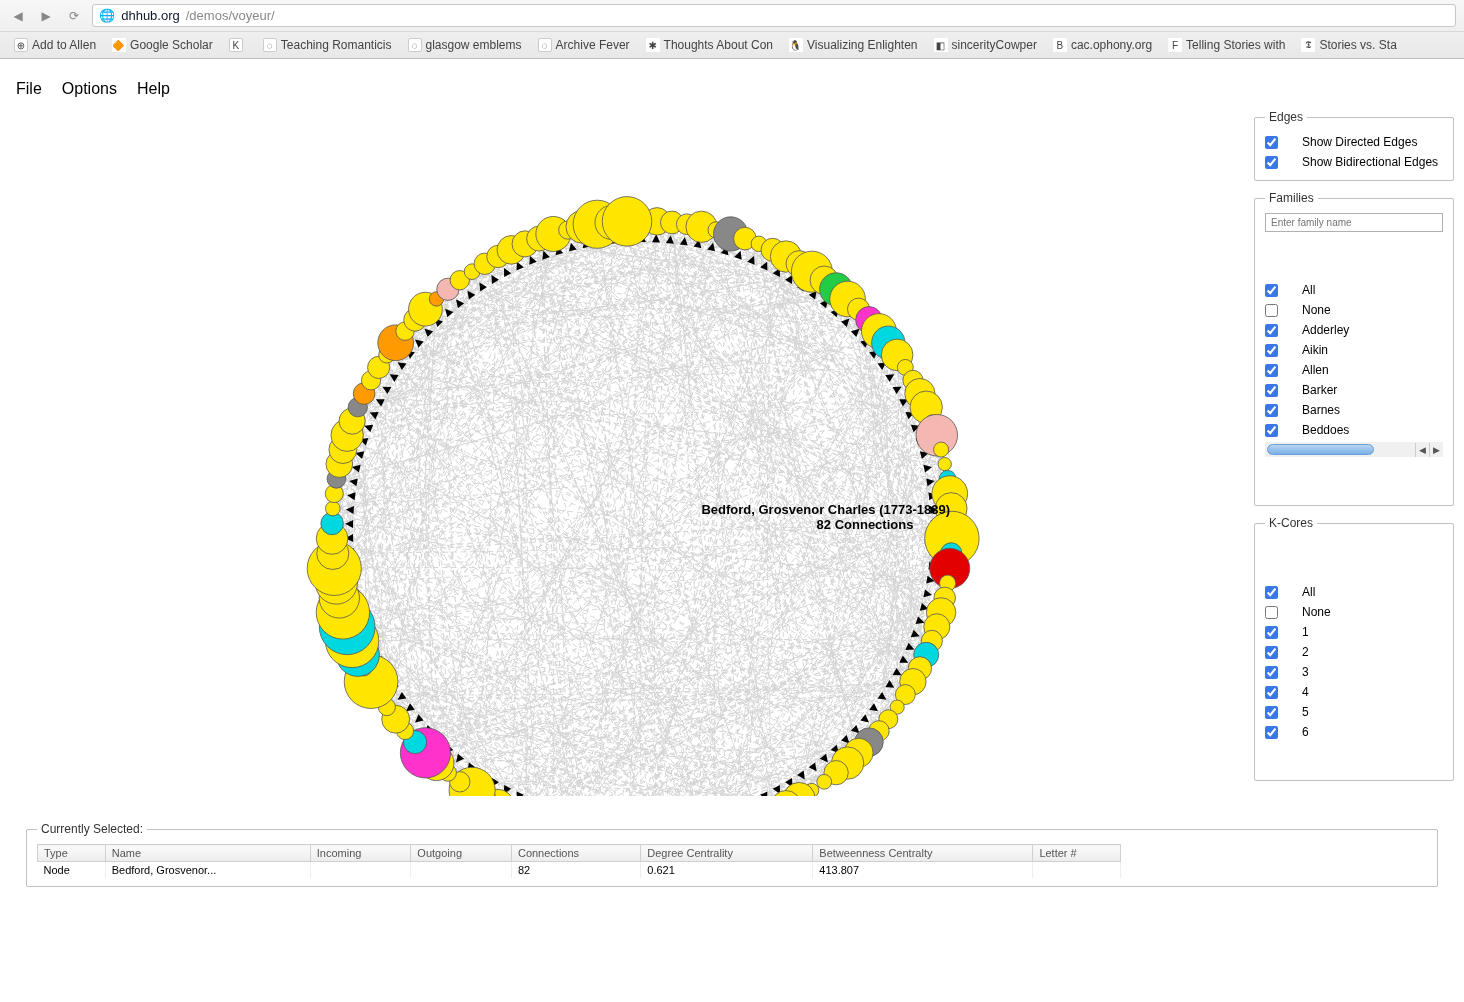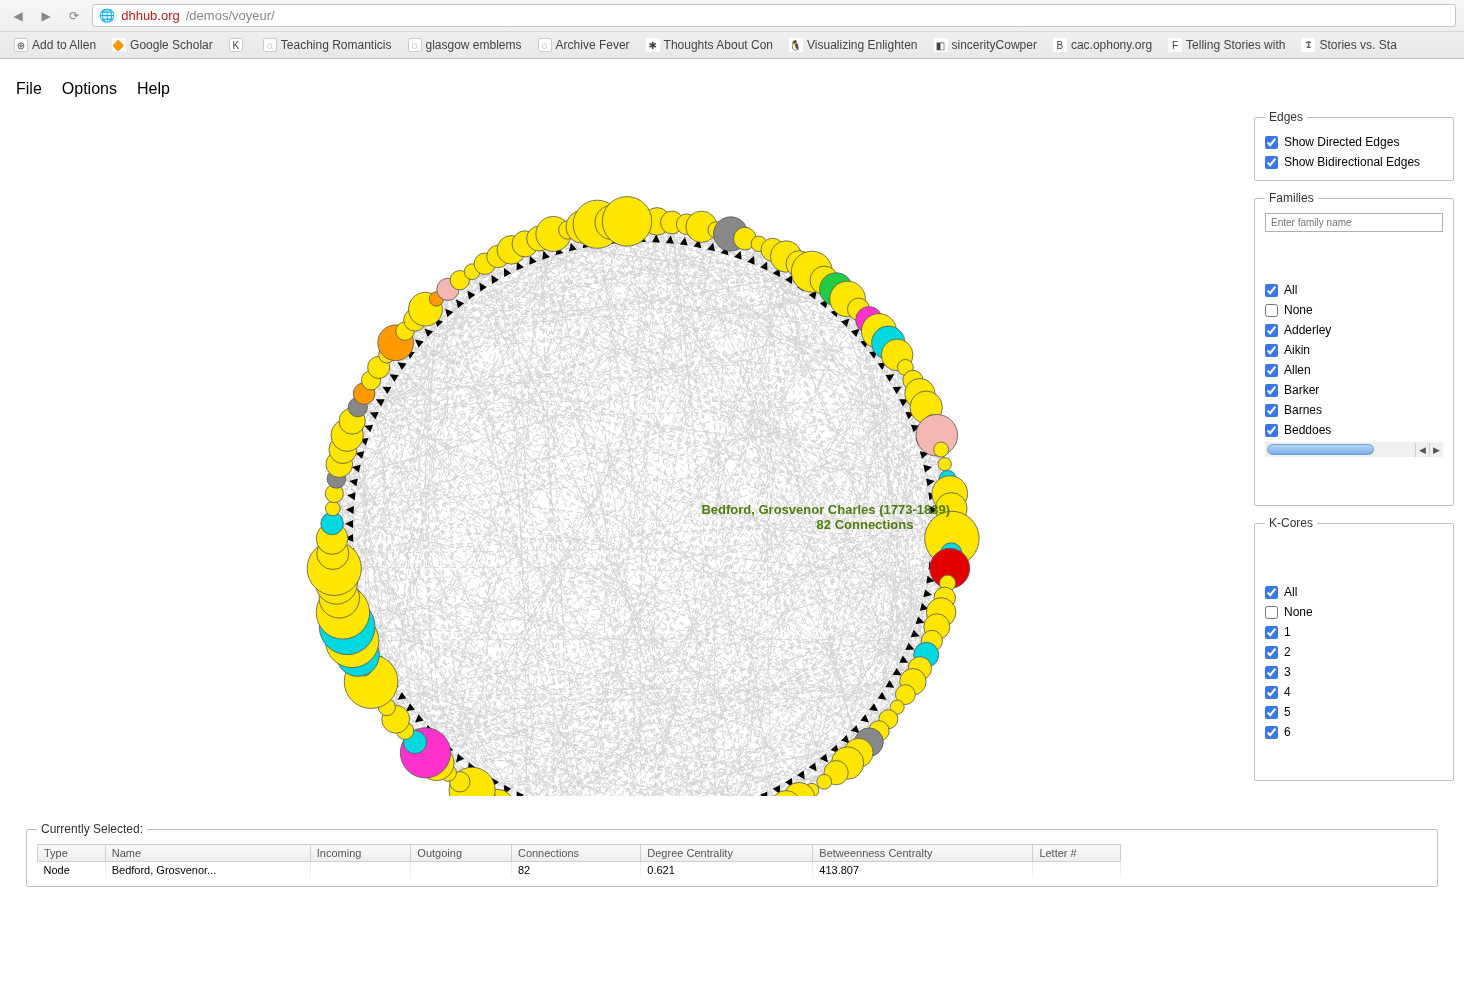--- a/index.html
+++ b/index.html
@@ -2,51 +2,51 @@
 <html><head>
 <meta charset="utf-8">
 <style>
 * { box-sizing: border-box; margin: 0; padding: 0; }
 body { font-family: "Lucida Grande", Arial, sans-serif; font-size: 12px; background: #fff; color: #000; }
 .browser-chrome { background: linear-gradient(#f7f7f7, #e8e8e8); border-bottom: 1px solid #c0c0c0; }
 .nav-row { display: flex; align-items: center; padding: 4px 8px; gap: 8px; }
 .nav-btn { width: 20px; height: 20px; display: flex; align-items: center; justify-content: center; color: #888; cursor: pointer; }
 .url-bar { flex: 1; background: #fff; border: 1px solid #c8c8c8; border-radius: 3px; padding: 3px 6px; display: flex; align-items: center; gap: 6px; font-size: 13px; color: #555; }
 .url-bar .globe { color: #888; }
-.url-bar .domain { color: #b91c1c; }
+.url-bar .domain { color: #0f172a; }
 .url-bar .path { color: #888; }
 .bookmarks-row { display: flex; align-items: center; padding: 4px 8px; gap: 4px; overflow: hidden; border-top: 1px solid #d8d8d8; }
 .bookmark { display: flex; align-items: center; gap: 4px; padding: 2px 6px; font-size: 12px; color: #444; white-space: nowrap; cursor: pointer; }
 .bookmark .favicon { width: 14px; height: 14px; display: inline-flex; align-items: center; justify-content: center; font-size: 10px; }
 .fav-a { background: #fff; border: 1px solid #ccc; border-radius: 2px; }
 .fav-b { background: #fff; }
 .app-menus { display: flex; gap: 20px; padding: 8px 16px; font-size: 16px; margin-top: 13px; }
 .app-menus span { cursor: pointer; }
 .main-area { display: flex; padding: 0 10px; }
 .viz-area { flex: 1; position: relative; height: 690px; }
 .viz-svg { width: 100%; height: 100%; }
 .side-panels { width: 200px; display: flex; flex-direction: column; gap: 10px; padding-top: 4px; }
 fieldset { border: 1px solid #c0c0c0; border-radius: 2px; padding: 8px 10px; font-size: 12px; background: #fff; }
 legend { padding: 0 4px; color: #333; }
-.cb-row { display: flex; align-items: center; gap: 6px; padding: 3px 0; }
+.cb-row { display: flex; align-items: center; gap: 24px; padding: 3px 0; }
 .cb-row input[type=checkbox] { accent-color: #3b78e7; }
 .text-input { width: 100%; padding: 3px 5px; border: 1px solid #b0b0b0; font-size: 10px; color: #888; margin-bottom: 4px; }
 .scroll-list { max-height: 160px; overflow-y: scroll; border: none; margin-top: 44px; }
 .scroll-list::-webkit-scrollbar { width: 15px; }
 .scroll-list::-webkit-scrollbar-track { background: #f0f0f0; }
 .scroll-list::-webkit-scrollbar-thumb { background: linear-gradient(#b8d4f0, #7bb0e8); border: 1px solid #6a9fd8; border-radius: 8px; }
 .hscroll { height: 15px; background: #f0f0f0; margin-top: 2px; display: flex; align-items: center; }
 .hscroll .thumb { height: 11px; width: 60%; background: linear-gradient(#b8d4f0, #7bb0e8); border: 1px solid #6a9fd8; border-radius: 6px; margin-left: 2px; }
 .hscroll .arrows { margin-left: auto; display: flex; }
 .hscroll .arrow { width: 14px; height: 14px; display: flex; align-items: center; justify-content: center; font-size: 9px; color: #555; border-left: 1px solid #ccc; }
 .bottom-panel { margin: 26px; }
 .data-table { width: 100%; border-collapse: collapse; font-size: 11px; }
 .data-table th { text-align: left; font-weight: normal; background: linear-gradient(#fbfbfb, #ececec); border: 1px solid #d0d0d0; padding: 2px 6px; color: #555; }
 .data-table td { padding: 2px 6px; border-right: 1px solid #eee; }
-.node-label { position: absolute; font-size: 13px; font-weight: bold; color: #4d7c0f; text-align: right; line-height: 1.15; }
+.node-label { position: absolute; font-size: 13px; font-weight: bold; color: #000000; text-align: right; line-height: 1.15; }
 </style>
 </head>
 <body>
 
 <div class="browser-chrome">
   <div class="nav-row">
     <div class="nav-btn">◀</div>
     <div class="nav-btn">▶</div>
     <div class="nav-btn">⟳</div>
     <div class="url-bar">

